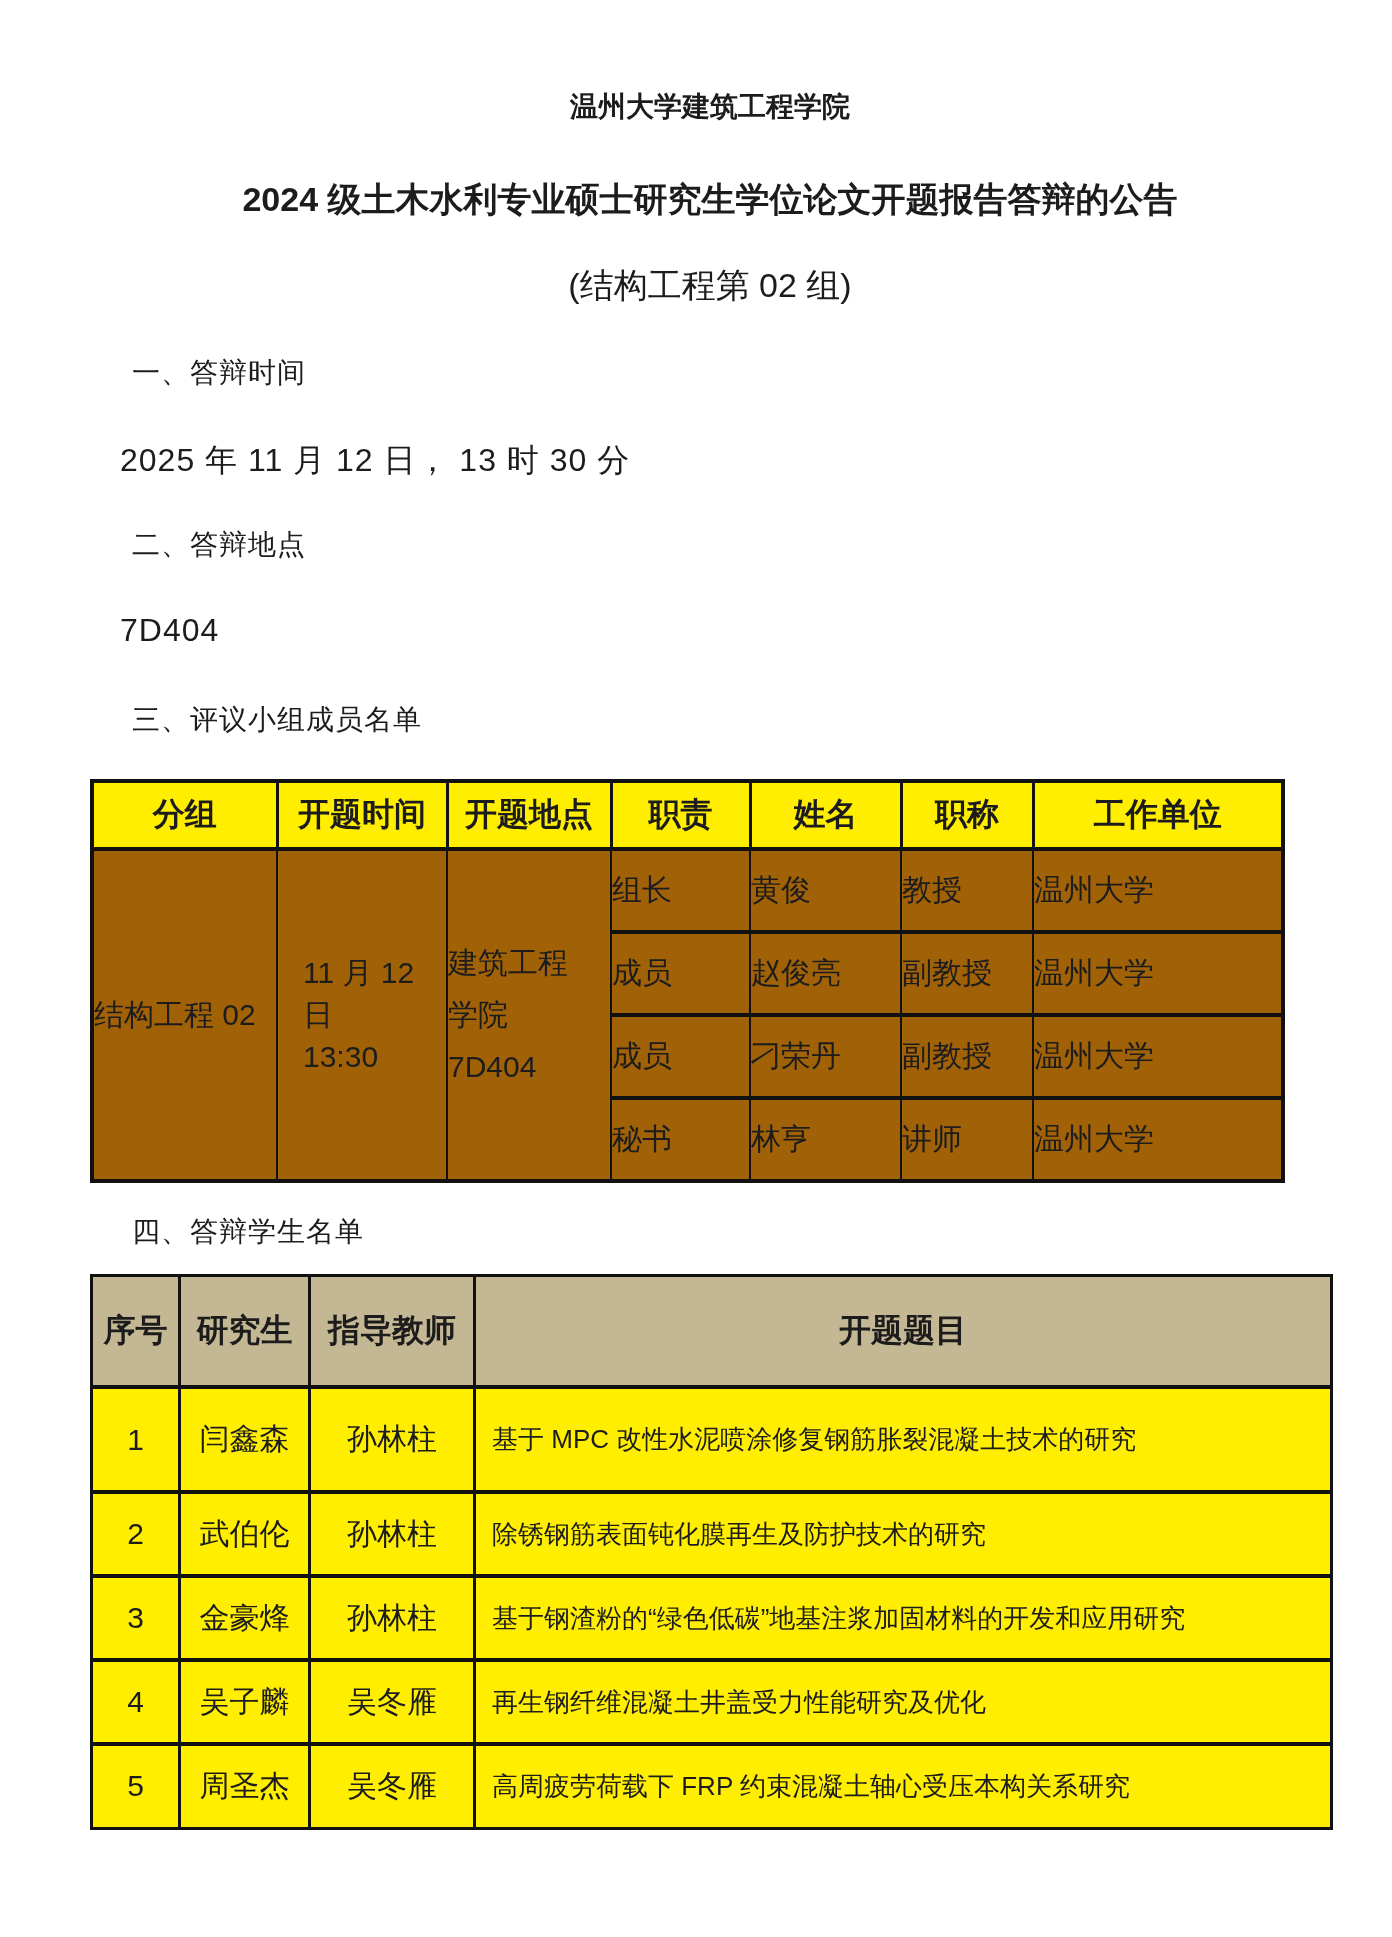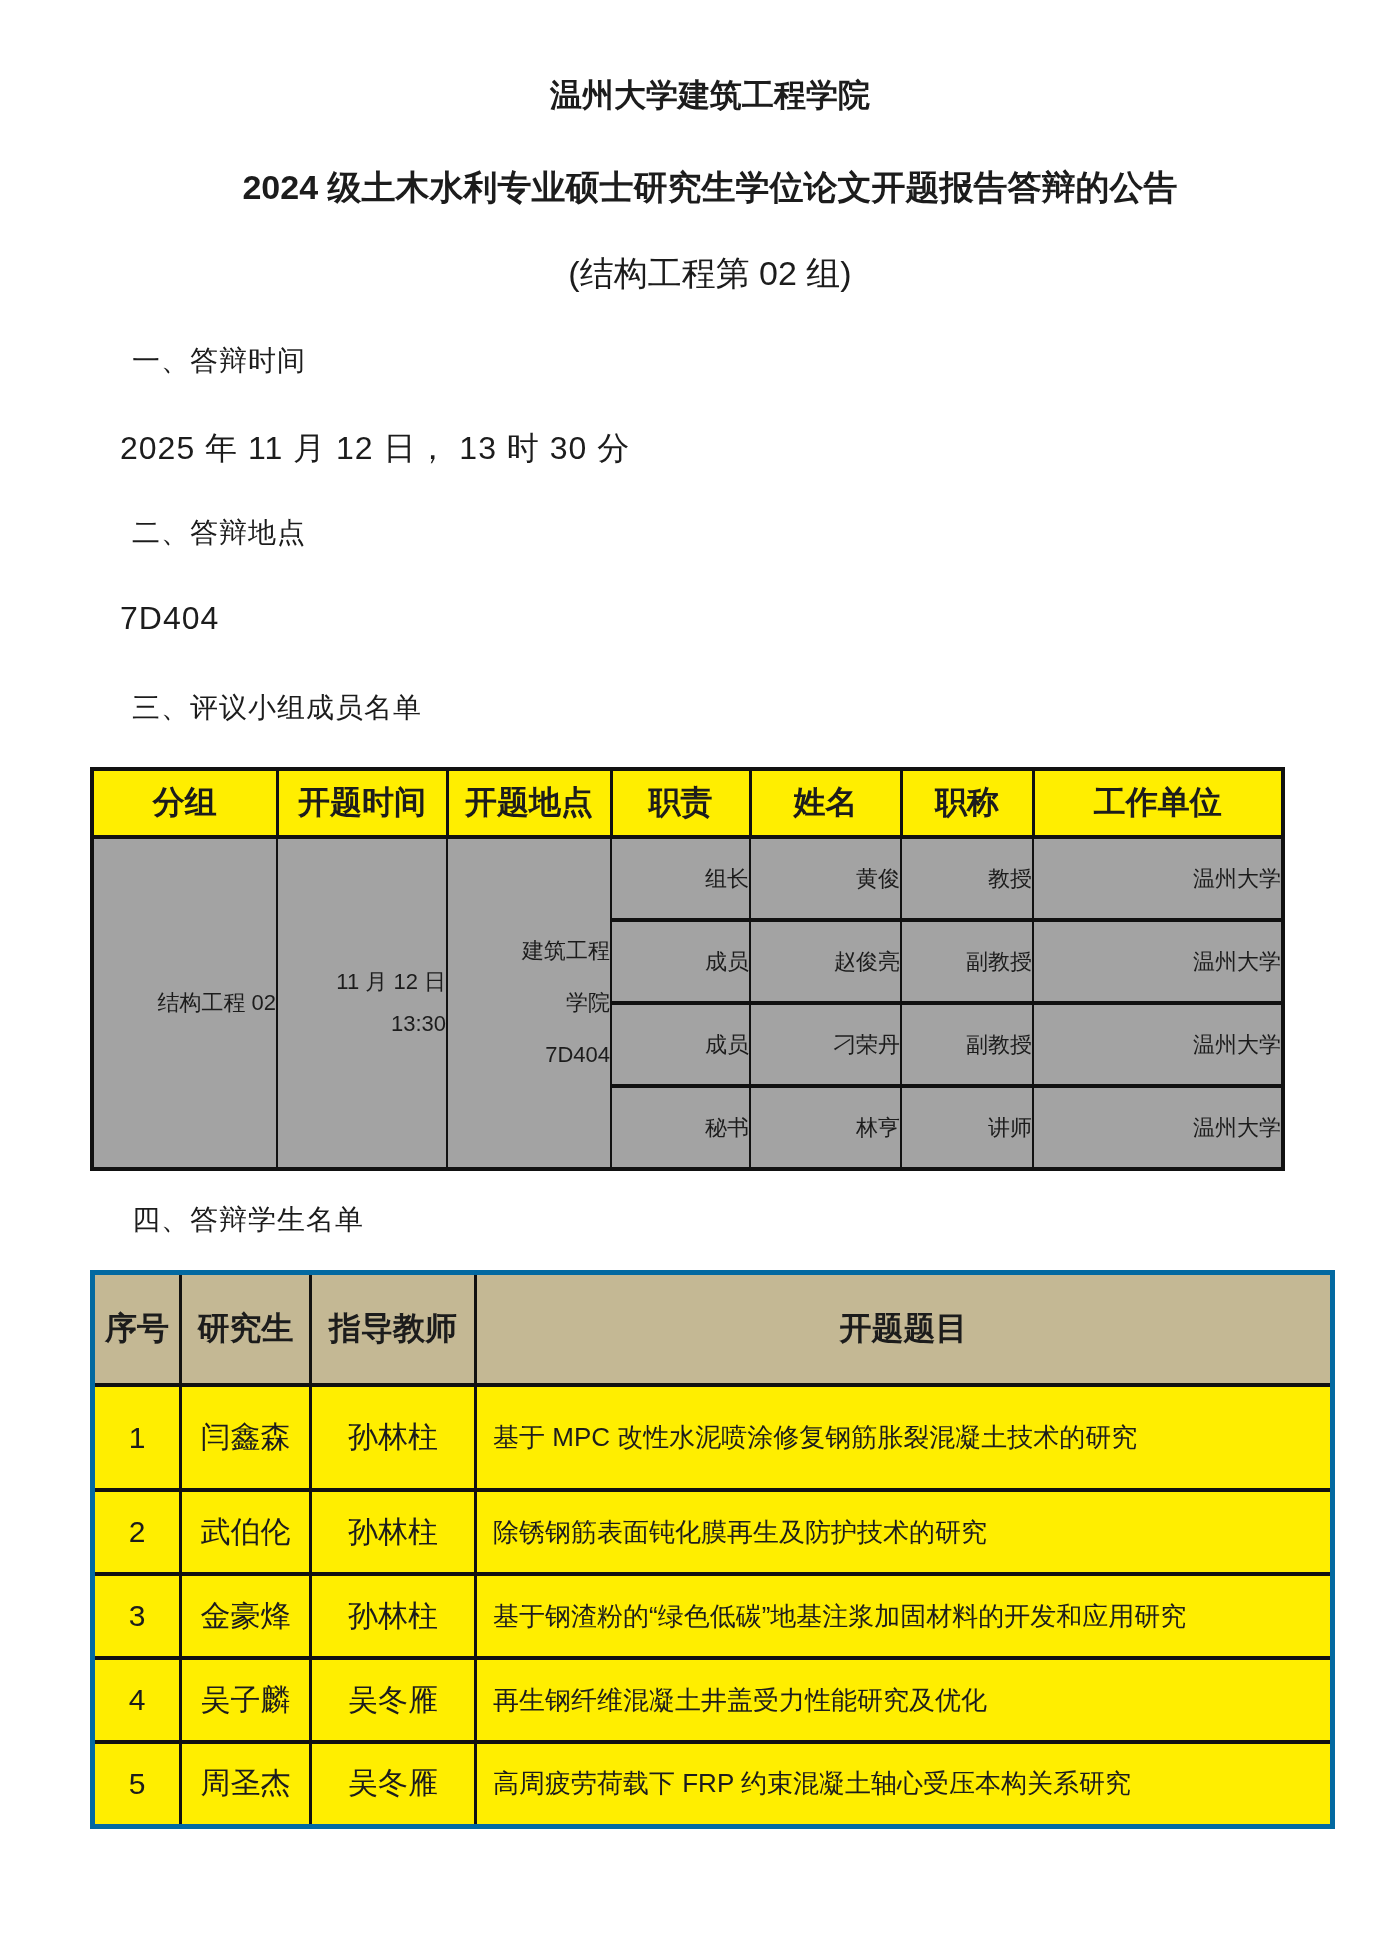--- a/index.html
+++ b/index.html
@@ -9,22 +9,22 @@
     font-family:"Liberation Sans","DejaVu Sans",sans-serif;
     color:#1c1c1c;
     -webkit-font-smoothing:antialiased;
   }
   .page{
     width:1240px;
     margin-left:90px;
     padding-top:78px;
   }
   .t1{
-    margin:0;text-align:center;
-    font-size:32px;font-weight:bold;line-height:34px;
+    margin:12px;text-align:center;
+    font-size:28px;font-weight:bold;line-height:34px;
   }
   .t2{
     margin:55px 0 0 0;text-align:center;
     font-size:34px;font-weight:bold;line-height:40px;
   }
   .t3{
     margin:46px 0 0 0;text-align:center;
     font-size:34px;font-weight:normal;line-height:40px;
   }
   .sec-heading{
@@ -53,35 +53,35 @@
     border:4px solid #111;
   }
   .committee th{
     background:#ffee00;
     font-size:32px;font-weight:bold;
     height:64px;
     border:3px solid #111;border-bottom:4px solid #111;
     padding:0;text-align:center;vertical-align:middle;
   }
   .committee td{
-    font-size:22px;
+    font-size:30px;
     border:2px solid #111;border-top:4px solid #111;
-    padding:0;text-align:right;vertical-align:middle;
-    background:#a3a3a3;
+    padding:0;text-align:left;vertical-align:middle;
+    background:#a16207;
   }
   .committee td.span-cell{border-top:2px solid #111;}
   .committee tr.member-row{height:83px;}
   .committee .two-line{line-height:42px;padding-left:25px;}
   .committee .three-line{line-height:52px;}
 
   
   .students{
-    margin-top:32px;
+    margin-top:24px;
     width:1240px;
-    border:5px solid #0369a1;
+    border:3px solid #0369a1;
   }
   .students th{
     background:#c4b894;
     font-size:32px;font-weight:bold;
     height:108px;
     border:3px solid #111;border-bottom:4px solid #111;
     padding:0;text-align:center;vertical-align:middle;
   }
   .students td{
     background:#ffee00;

